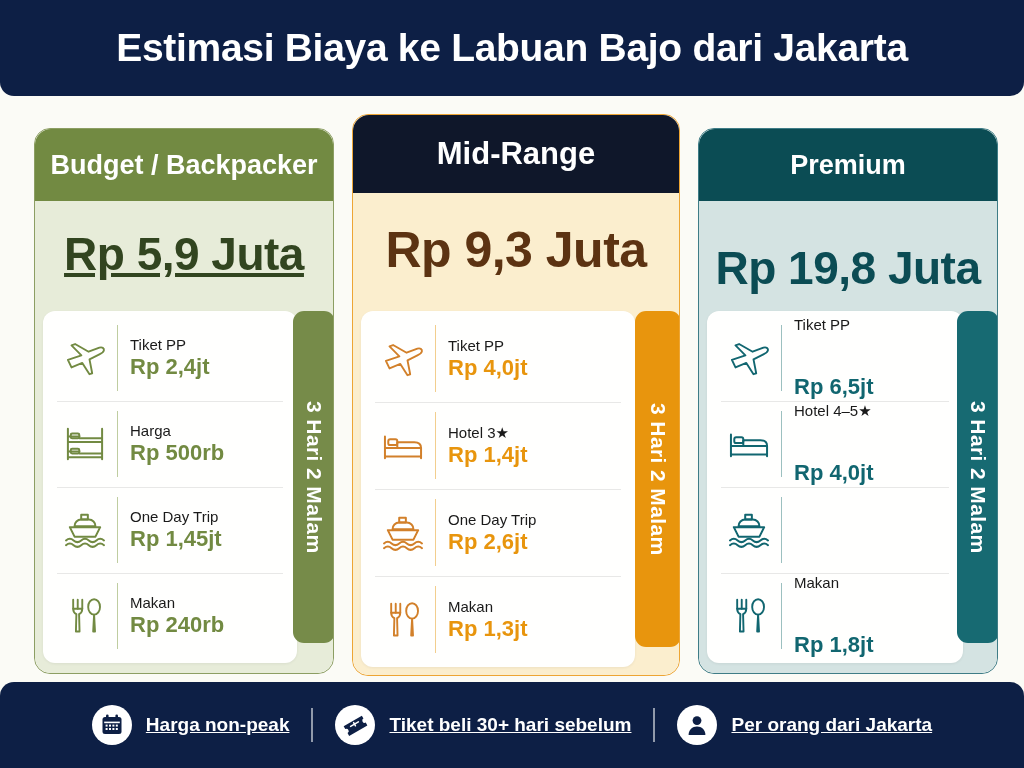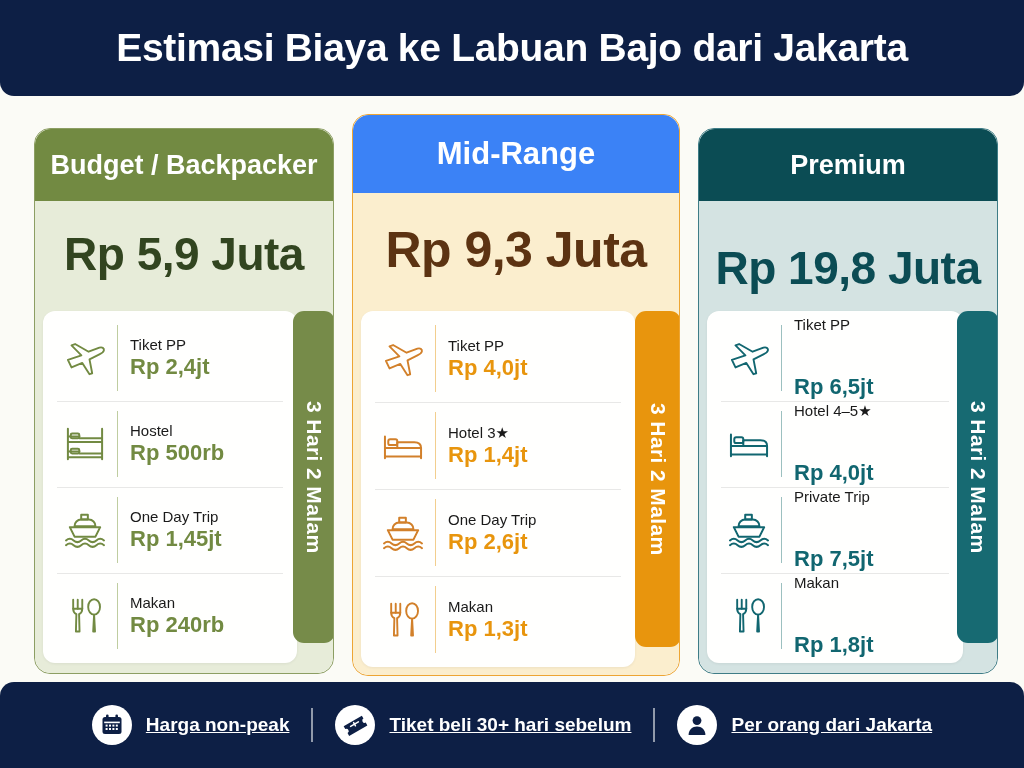--- a/index.html
+++ b/index.html
@@ -106,29 +106,29 @@
   #card-premium .panel { top: 182px; width: 256px; height: 352px; }
 
   #card-budget  .side-tab { top: 182px; right: -2px; width: 42px; height: 332px; }
   #card-mid     .side-tab { top: 196px; right: -2px; width: 46px; height: 336px; }
   #card-premium .side-tab { top: 182px; right: -2px; width: 42px; height: 332px; }
 
   
   #card-budget { border-color: #8C9E63; }
   #card-budget .card-inner { background: #E7ECD9; }
   #card-budget .card-head { background: #728A42; }
-  #card-budget .card-price { color: #324520; }
+  #card-budget .card-price { color: #324520; text-decoration: underline; }
   #card-budget .row-sep { background: #BFCDA0; }
   #card-budget .row-value { color: #728A42; }
   #card-budget .side-tab { background: #768B49; }
 
   
   #card-mid { border-color: #EDA534; }
   #card-mid .card-inner { background: #FBEECE; }
-  #card-mid .card-head { background: #3b82f6; }
+  #card-mid .card-head { background: #0f172a; }
   #card-mid .card-price { color: #5C3312; }
   #card-mid .row-sep { background: #F2CE8E; }
   #card-mid .row-value { color: #E8950D; }
   #card-mid .side-tab { background: #E8950D; }
 
   
   #card-premium { border-color: #3E7C86; }
   #card-premium .card-inner { background: #D4E3E2; }
   #card-premium .card-head { background: #0B4C54; }
   #card-premium .card-price { color: #0B4C54; margin-top: 28px; }
@@ -192,21 +192,21 @@
                 <path d="M6 4 V36 M42 4 V36"></path>
                 <path d="M6 18 H42 M6 34 H42"></path>
                 <path d="M6 12 H18 M6 28 H18"></path>
                 <rect x="9" y="9" width="9" height="5" rx="1.5"></rect>
                 <rect x="9" y="25" width="9" height="5" rx="1.5"></rect>
                 <path d="M18 14 H42 M18 30 H42"></path>
               </svg>
             </div>
             <div class="row-sep"></div>
             <div class="row-text">
-              <div class="row-label">Hostel</div>
+              <div class="row-label">Harga</div>
               <div class="row-value">Rp 500rb</div>
             </div>
           </div>
 
           <div class="row">
             <div class="row-icon">
               <svg width="46" height="38" viewBox="0 0 48 40" fill="none" stroke="#728A42" stroke-width="2.1" stroke-linejoin="round" stroke-linecap="round">
                 <rect x="20" y="4" width="7" height="5"></rect>
                 <path d="M13 16 C13 12 16 9 20 9 H28 C32 9 35 12 35 16 Z"></path>
                 <path d="M8 17 H40 L35 27 H13 Z"></path>
@@ -364,24 +364,20 @@
             <div class="row-icon">
               <svg width="46" height="38" viewBox="0 0 48 40" fill="none" stroke="#116670" stroke-width="2.1" stroke-linejoin="round" stroke-linecap="round">
                 <rect x="20" y="4" width="7" height="5"></rect>
                 <path d="M13 16 C13 12 16 9 20 9 H28 C32 9 35 12 35 16 Z"></path>
                 <path d="M8 17 H40 L35 27 H13 Z"></path>
                 <path d="M4 31 q4 -3.5 8 0 t8 0 t8 0 t8 0 t8 0"></path>
                 <path d="M4 36 q4 -3.5 8 0 t8 0 t8 0 t8 0 t8 0"></path>
               </svg>
             </div>
             <div class="row-sep"></div>
-            <div class="row-text">
-              <div class="row-label">Private Trip</div>
-              <div class="row-value">Rp 7,5jt</div>
-            </div>
           </div>
 
           <div class="row">
             <div class="row-icon">
               <svg width="40" height="40" viewBox="0 0 44 42" fill="none" stroke="#116670" stroke-width="2.1" stroke-linejoin="round" stroke-linecap="round">
                 <path d="M9 3 V13 M14 3 V13 M19 3 V13"></path>
                 <path d="M9 13 H19 C19 17 16.5 18.5 15.5 19 L16 38 H12 L12.5 19 C11.5 18.5 9 17 9 13 Z"></path>
                 <ellipse cx="32" cy="11" rx="6.5" ry="8.5"></ellipse>
                 <path d="M32 19.5 L33 38 H31 Z"></path>
               </svg>

